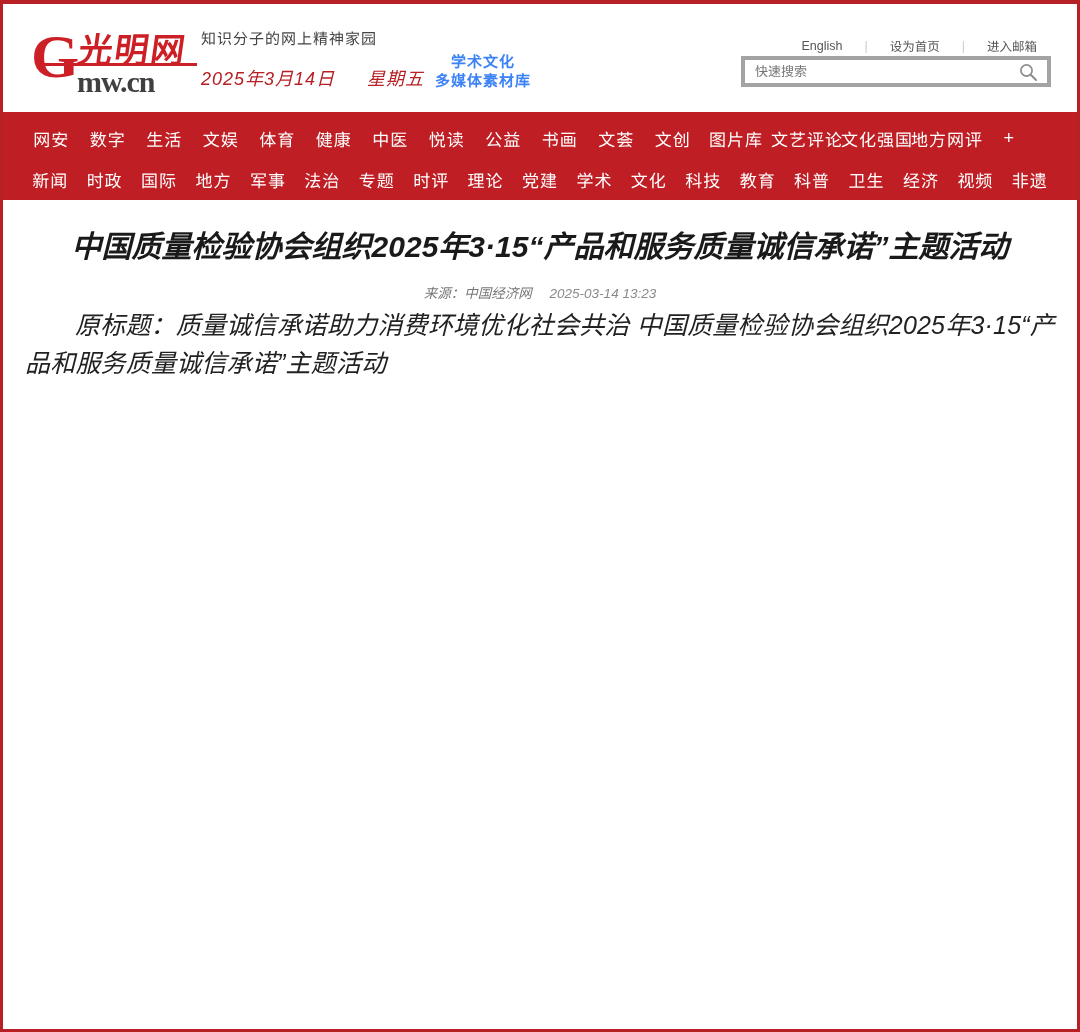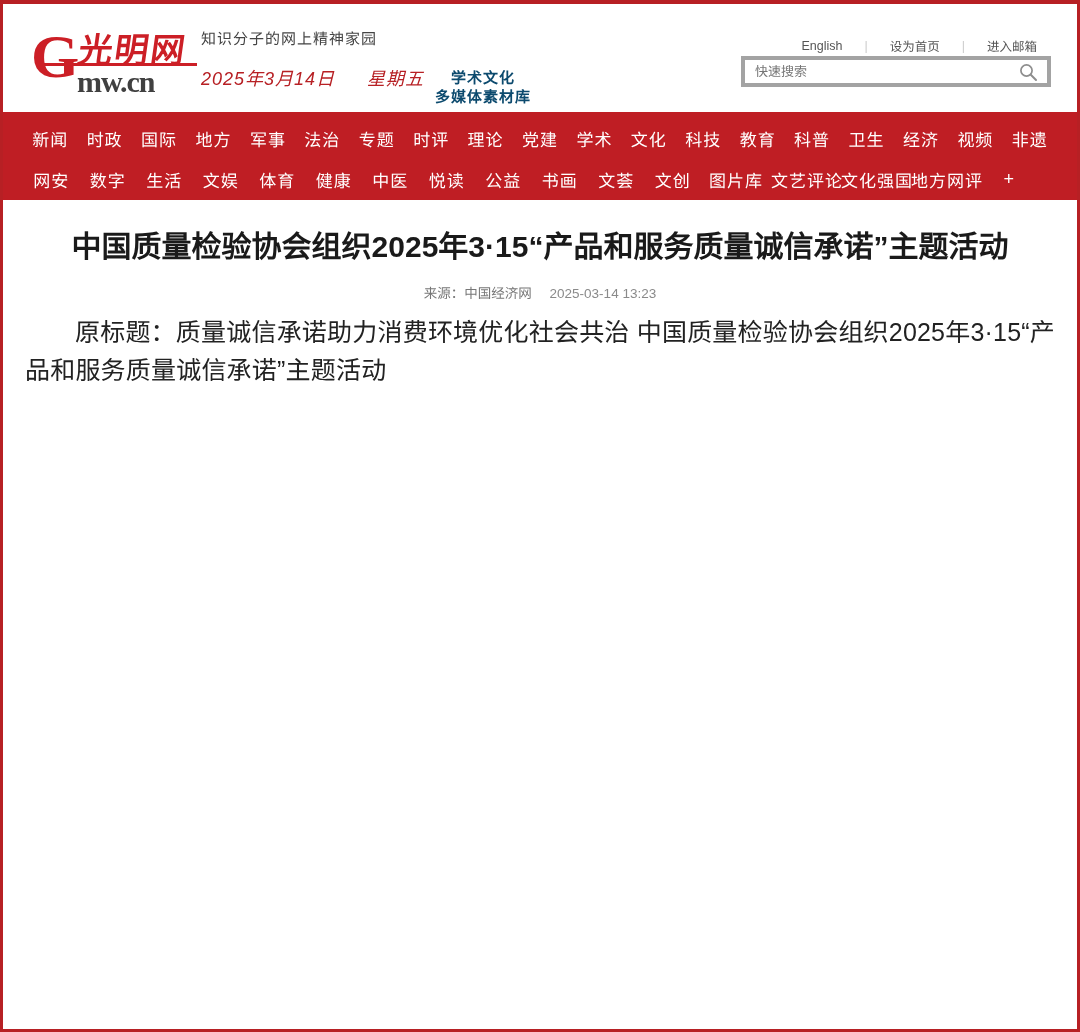--- a/index.html
+++ b/index.html
@@ -108,23 +108,23 @@
     display: flex;
     gap: 8px;
     align-items: center;
   }
   .toplinks span.link { padding: 0 14px; cursor: pointer; }
   .toplinks span.sep { color: #ccc; }
 
   .brandbox {
     position: absolute;
     left: 0;
-    top: 64px;
+    top: 48px;
     text-align: center;
-    color: #0c4a6e;
+    color: #3b82f6;
     font-weight: bold;
     font-size: 15px;
     line-height: 19px;
     letter-spacing: 1px;
   }
   .searchbox {
     position: absolute;
     right: 4px;
     top: 52px;
     width: 310px;
@@ -175,35 +175,36 @@
     text-align: center;
   }
   .nav-row.row1 .nav-item { width: 56.5px; }
   .nav-row.row2 .nav-item { width: 56.5px; }
   .nav-row.row2 .nav-item.wide { width: 70px; }
   .nav-item.plus { width: 30px; font-size: 18px; }
 
   
   .article {
     padding: 22px 22px 0 22px;
+    font-style: italic;
   }
   .headline {
     font-size: 30px;
     font-weight: bold;
     color: #1a1a1a;
     text-align: center;
     line-height: 42px;
     letter-spacing: 0px;
     margin: 4px 0 14px 0;
   }
   .meta {
     text-align: center;
     font-size: 13.5px;
     color: #777;
-    margin-bottom: 11px;
+    margin-bottom: 4px;
   }
   .meta .meta-time { margin-left: 14px; color: #8a8a8a; }
   .body-text p {
     font-size: 25px;
     line-height: 38px;
     color: #222;
     margin: 0 0 10px 0;
     text-indent: 2em;
     text-align: justify;
     letter-spacing: 0.2px;
@@ -251,20 +252,39 @@
           <svg width="20" height="20" viewBox="0 0 20 20">
             <circle cx="8.5" cy="8.5" r="5.6" fill="none" stroke="#8e8e8e" stroke-width="1.7"></circle>
             <line x1="12.8" y1="12.8" x2="18" y2="18" stroke="#8e8e8e" stroke-width="2" stroke-linecap="round"></line>
           </svg>
         </div>
       </div>
     </div>
   </div>
 
   <div class="nav">
+    <div class="nav-row row2">
+      <div class="nav-item">网安</div>
+      <div class="nav-item">数字</div>
+      <div class="nav-item">生活</div>
+      <div class="nav-item">文娱</div>
+      <div class="nav-item">体育</div>
+      <div class="nav-item">健康</div>
+      <div class="nav-item">中医</div>
+      <div class="nav-item">悦读</div>
+      <div class="nav-item">公益</div>
+      <div class="nav-item">书画</div>
+      <div class="nav-item">文荟</div>
+      <div class="nav-item">文创</div>
+      <div class="nav-item wide">图片库</div>
+      <div class="nav-item wide">文艺评论</div>
+      <div class="nav-item wide">文化强国</div>
+      <div class="nav-item wide">地方网评</div>
+      <div class="nav-item plus">+</div>
+    </div>
     <div class="nav-row row1">
       <div class="nav-item">新闻</div>
       <div class="nav-item">时政</div>
       <div class="nav-item">国际</div>
       <div class="nav-item">地方</div>
       <div class="nav-item">军事</div>
       <div class="nav-item">法治</div>
       <div class="nav-item">专题</div>
       <div class="nav-item">时评</div>
       <div class="nav-item">理论</div>
@@ -272,39 +292,20 @@
       <div class="nav-item">学术</div>
       <div class="nav-item">文化</div>
       <div class="nav-item">科技</div>
       <div class="nav-item">教育</div>
       <div class="nav-item">科普</div>
       <div class="nav-item">卫生</div>
       <div class="nav-item">经济</div>
       <div class="nav-item">视频</div>
       <div class="nav-item">非遗</div>
     </div>
-    <div class="nav-row row2">
-      <div class="nav-item">网安</div>
-      <div class="nav-item">数字</div>
-      <div class="nav-item">生活</div>
-      <div class="nav-item">文娱</div>
-      <div class="nav-item">体育</div>
-      <div class="nav-item">健康</div>
-      <div class="nav-item">中医</div>
-      <div class="nav-item">悦读</div>
-      <div class="nav-item">公益</div>
-      <div class="nav-item">书画</div>
-      <div class="nav-item">文荟</div>
-      <div class="nav-item">文创</div>
-      <div class="nav-item wide">图片库</div>
-      <div class="nav-item wide">文艺评论</div>
-      <div class="nav-item wide">文化强国</div>
-      <div class="nav-item wide">地方网评</div>
-      <div class="nav-item plus">+</div>
-    </div>
   </div>
 
   <div class="article">
     <h1 class="headline">中国质量检验协会组织2025年3·15“产品和服务质量诚信承诺”主题活动</h1>
     <div class="meta">
       <span>来源：中国经济网</span>
       <span class="meta-time">2025-03-14 13:23</span>
     </div>
     <div class="body-text">
       <p>原标题：质量诚信承诺助力消费环境优化社会共治 中国质量检验协会组织2025年3·15“产品和服务质量诚信承诺”主题活动</p>

